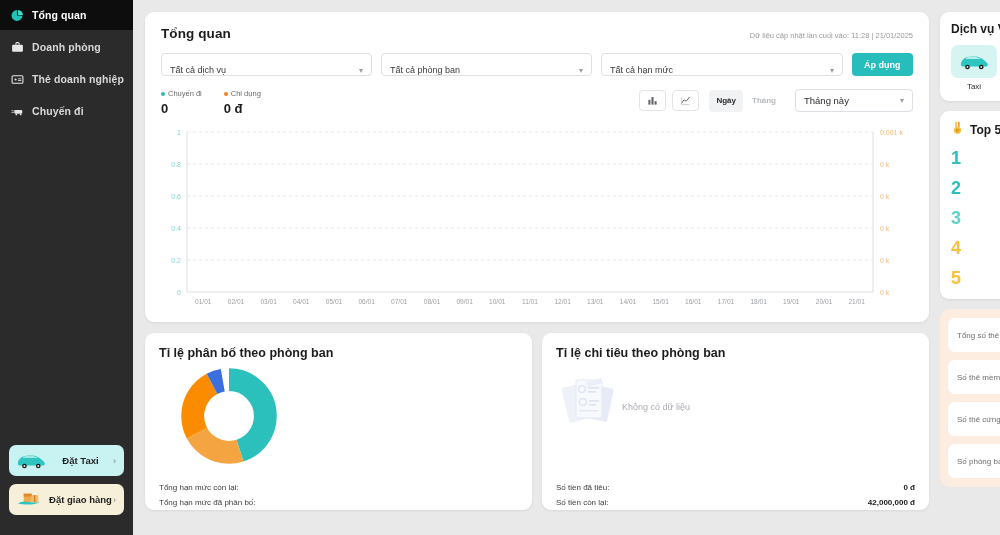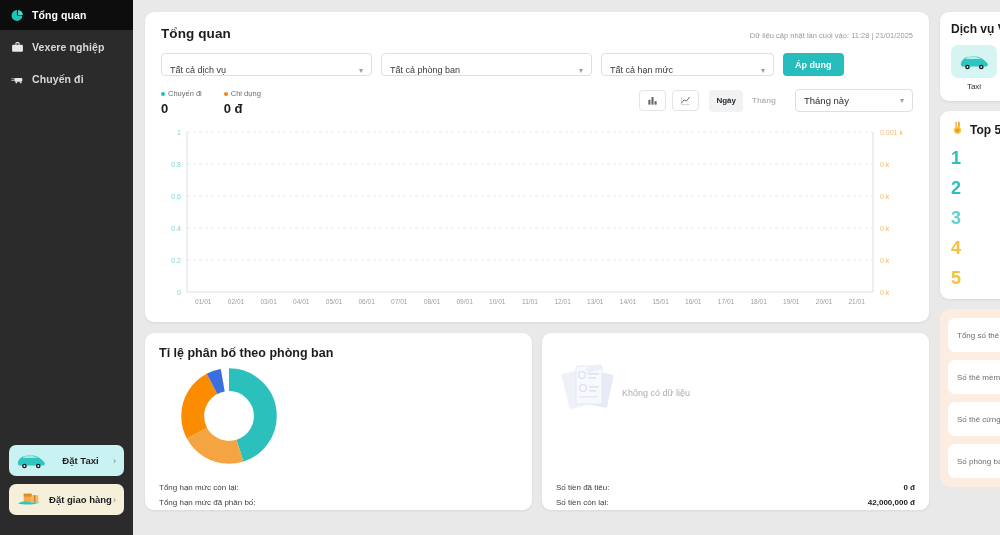--- a/index.html
+++ b/index.html
@@ -73,21 +73,21 @@
   .select {
     height: 23px; border: 1px solid #dcdfe3; border-radius: 4px;
     background: #fff; display: flex; align-items: flex-end;
     padding: 0 8px; font-size: 9px; color: #3a3a3a;
     position: relative; cursor: pointer;
   }
   .select .sel-val { flex: 1 1 auto; }
   .select .chev { color: #9aa0a6; font-size: 8px; margin-left: 6px; }
   .sel-service { width: 211px; }
   .sel-dept { width: 211px; }
-  .sel-limit { width: 173px; }
+  .sel-limit { width: 242px; }
   .apply-btn {
     height: 23px; padding: 0 12px; border: none; border-radius: 4px;
     background: #27bdbd; color: #fff; font-size: 9px; font-weight: 700;
     cursor: pointer; font-family: inherit;
   }
 
   .stats-row { display:flex; align-items:flex-start; justify-content: space-between; margin-top: 13px; }
   .stats-left { display: flex; gap: 22px; }
   .stat .stat-lbl { font-size: 7.5px; color: #6b6b6b; display:flex; align-items:center; gap:3px; }
   .dot { width: 4px; height: 4px; border-radius: 50%; display:inline-block; }
@@ -176,23 +176,34 @@
         <span class="lbl">Tổng quan</span>
       </div>
 
       <div class="nav-item">
         <span class="ico">
           <svg width="13" height="13" viewBox="0 0 24 24">
               <rect x="2" y="7" width="20" height="13" rx="2" fill="#e8e8e8"></rect>
               <path d="M9 7V5a2 2 0 0 1 2-2h2a2 2 0 0 1 2 2v2" stroke="#e8e8e8" stroke-width="2" fill="none"></path>
             </svg>
         </span>
-        <span class="lbl">Vexere nghiệp</span>
-      </div>
-
+        <span class="lbl">Doanh phòng</span>
+      </div>
+
+      <div class="nav-item">
+        <span class="ico">
+          <svg width="13" height="13" viewBox="0 0 24 24">
+              <rect x="2" y="5" width="20" height="14" rx="2" fill="none" stroke="#e8e8e8" stroke-width="2"></rect>
+              <circle cx="8.5" cy="12" r="2" fill="#e8e8e8"></circle>
+              <rect x="13" y="10" width="6" height="1.6" fill="#e8e8e8"></rect>
+              <rect x="13" y="13" width="6" height="1.6" fill="#e8e8e8"></rect>
+            </svg>
+        </span>
+        <span class="lbl">Thẻ doanh nghiệp</span>
+      </div>
 
       <div class="nav-item">
         <span class="ico">
           <svg width="14" height="13" viewBox="0 0 26 24">
               <rect x="6" y="9" width="15" height="7" rx="2" fill="#e8e8e8"></rect>
               <circle cx="10" cy="17.5" r="1.6" fill="#e8e8e8"></circle>
               <circle cx="18" cy="17.5" r="1.6" fill="#e8e8e8"></circle>
               <rect x="1" y="10" width="4" height="1.4" fill="#e8e8e8"></rect>
               <rect x="1" y="13" width="4" height="1.4" fill="#e8e8e8"></rect>
             </svg>
@@ -383,20 +394,21 @@
             <span class="foot-val"></span>
           </div>
           <div class="foot-line">
             <span>Tổng hạn mức đã phân bố:</span>
             <span class="foot-val"></span>
           </div>
         </div>
       </section>
 
       <section class="card panel">
+        <div class="panel-title">Tỉ lệ chi tiêu theo phòng ban</div>
         <div class="empty-wrap">
           <svg width="66" height="62" viewBox="0 0 66 62">
             <g transform="rotate(-14 33 31)">
               <rect x="10" y="8" width="26" height="36" rx="2" fill="#eef1f8"></rect>
             </g>
             <g transform="rotate(12 33 31)">
               <rect x="30" y="10" width="24" height="34" rx="2" fill="#e7ebf5"></rect>
             </g>
             <rect x="20" y="6" width="26" height="38" rx="2" fill="#f7f9fd" stroke="#e4e9f3" stroke-width="1"></rect>
             <circle cx="26" cy="15" r="3.4" fill="none" stroke="#dde3ef" stroke-width="1.4"></circle>

